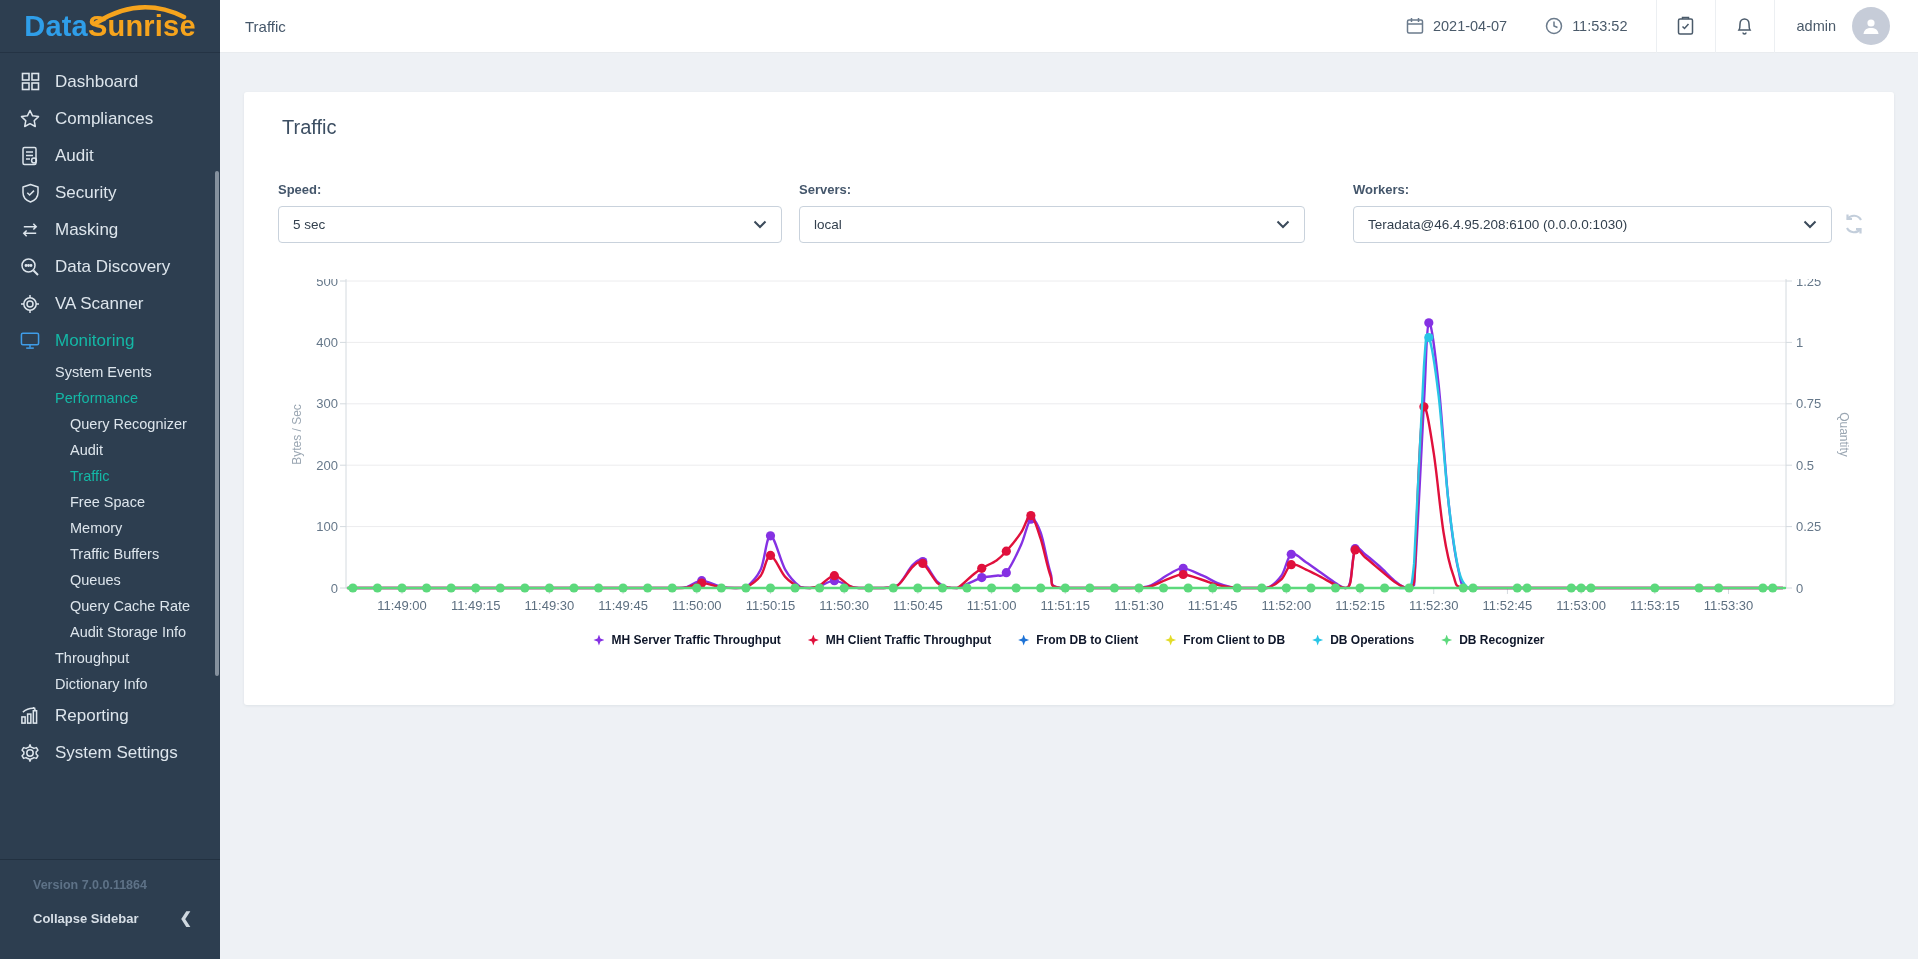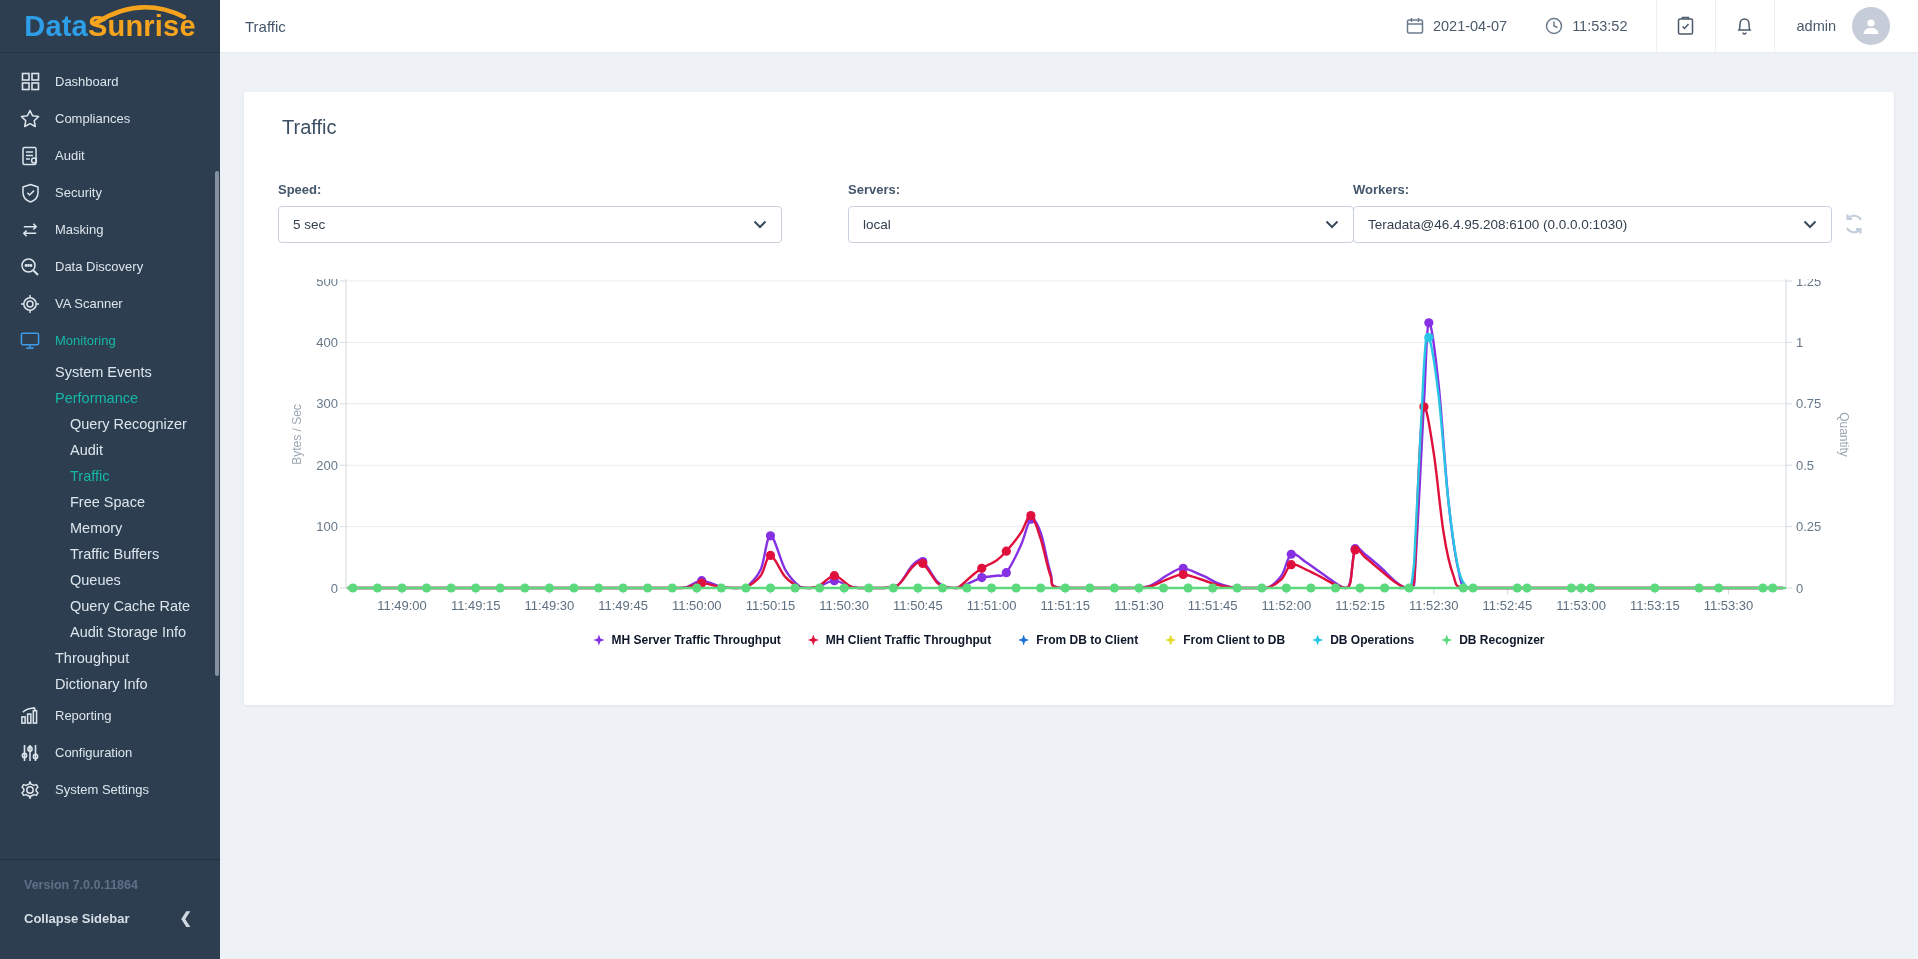--- a/index.html
+++ b/index.html
@@ -9,30 +9,30 @@
   
   .sidebar { position:absolute; left:0; top:0; width:220px; height:959px; background:#2d3e50; }
   .logo { position:relative; height:53px; display:flex; align-items:center; justify-content:center;
     border-bottom:1px solid #243344; cursor:pointer; }
   .logo-text { font-size:29px; font-weight:bold; letter-spacing:0.2px; position:relative; z-index:2; }
   .logo-data { color:#2f9ee9; }
   .logo-sunrise { color:#f6a41d; }
   .logo-arc { position:absolute; left:92px; top:3px; z-index:1; }
   .nav { position:absolute; top:53px; left:0; right:0; bottom:100px; padding-top:10px; overflow:hidden; }
   .nav-item, .nav-sub1, .nav-sub2 { display:flex; align-items:center; color:#dde5ec; cursor:pointer; }
-  .nav-item { height:37px; font-size:13px; }
+  .nav-item { height:37px; font-size:17px; }
   .nav-item .nav-icon { width:20px; height:20px; margin-left:20px; margin-right:15px; flex:0 0 auto;
     display:flex; align-items:center; justify-content:center; }
   .nav-sub1 { height:26px; padding-left:55px; font-size:14.5px; }
   .nav-sub2 { height:26px; padding-left:70px; font-size:14.5px; }
   .nav .active { color:#14b8a6; }
   .nav svg { stroke:#dde5ec; }
   .nav .active svg { stroke:#3f9ce8; }
   .sidebar-bottom { position:absolute; left:0; right:0; bottom:0; height:100px;
-    border-top:1px solid #223141; padding:18px 24px 0 24px; }
+    border-top:1px solid #223141; padding:18px 24px 0 33px; }
   .version { color:#5e7287; font-weight:bold; font-size:12.5px; }
   .collapse-row { margin-top:17px; display:flex; align-items:center; justify-content:space-between;
     color:#d7dfe7; font-weight:bold; font-size:13px; cursor:pointer; }
   .collapse-chevron { color:#cfd8e0; font-size:15px; font-weight:bold; margin-right:4px; }
   .side-scrollbar { position:absolute; right:1px; top:171px; width:4px; height:505px;
     background:rgba(205,214,222,0.55); border-radius:2px; }
 
   
   .topbar { position:absolute; left:220px; top:0; right:0; height:53px; background:#ffffff;
     border-bottom:1px solid #e9ecef; display:flex; align-items:center; }
@@ -210,33 +210,20 @@
             <rect x="2" y="11" width="3.4" height="6.5"></rect>
             <rect x="8" y="8" width="3.4" height="9.5"></rect>
             <rect x="14" y="4.5" width="3.4" height="13"></rect>
             <path d="M3 6 Q9 1 16 2.2 M16 2.2 L13.4 1.2 M16 2.2 L15.2 4.6"></path>
           </svg>
         </span>
         <span>Reporting</span>
       </div>
       <div class="nav-item">
         <span class="nav-icon">
-          <svg width="18" height="20" viewBox="0 0 18 20" fill="none" stroke-width="1.6">
-            <line x1="3.5" y1="2" x2="3.5" y2="18"></line>
-            <circle cx="3.5" cy="12.5" r="2.1"></circle>
-            <line x1="9" y1="2" x2="9" y2="18"></line>
-            <circle cx="9" cy="6" r="2.1"></circle>
-            <line x1="14.5" y1="2" x2="14.5" y2="18"></line>
-            <circle cx="14.5" cy="13.5" r="2.1"></circle>
-          </svg>
-        </span>
-        <span>Configuration</span>
-      </div>
-      <div class="nav-item">
-        <span class="nav-icon">
           <svg width="20" height="20" viewBox="0 0 20 20" fill="none" stroke-width="1.5">
             <circle cx="10" cy="10" r="3.2"></circle>
             <path d="M10 1.8 L11 4.2 A6 6 0 0 1 13.9 5.4 L16.4 4.6 L17.9 7.2 L16.1 9 A6 6 0 0 1 16.1 11 L17.9 12.8 L16.4 15.4 L13.9 14.6 A6 6 0 0 1 11 15.8 L10 18.2 L9 15.8 A6 6 0 0 1 6.1 14.6 L3.6 15.4 L2.1 12.8 L3.9 11 A6 6 0 0 1 3.9 9 L2.1 7.2 L3.6 4.6 L6.1 5.4 A6 6 0 0 1 9 4.2 Z" stroke-linejoin="round"></path>
           </svg>
         </span>
         <span>System Settings</span>
       </div>
     </div>
   <div class="side-scrollbar"></div>
   <div class="sidebar-bottom">
@@ -300,21 +287,21 @@
   <div id="controls">
       <div class="control" style="left: 34px; width: 504px;">
         <div class="control-label">Speed:</div>
         <div class="select">
           <span class="sel-value">5 sec</span>
           <span class="sel-chevron"><svg width="14" height="9" viewBox="0 0 14 9" fill="none" stroke="#3b4a5a" stroke-width="2">
               <polyline points="1.5 1.5 7 7 12.5 1.5"></polyline>
             </svg></span>
         </div>
       </div>
-      <div class="control" style="left: 604px; width: 506px;">
+      <div class="control" style="left: 555px; width: 506px;">
         <div class="control-label">Servers:</div>
         <div class="select">
           <span class="sel-value">local</span>
           <span class="sel-chevron"><svg width="14" height="9" viewBox="0 0 14 9" fill="none" stroke="#3b4a5a" stroke-width="2">
               <polyline points="1.5 1.5 7 7 12.5 1.5"></polyline>
             </svg></span>
         </div>
       </div>
       <div class="control" style="left: 1109px; width: 479px;">
         <div class="control-label">Workers:</div>

